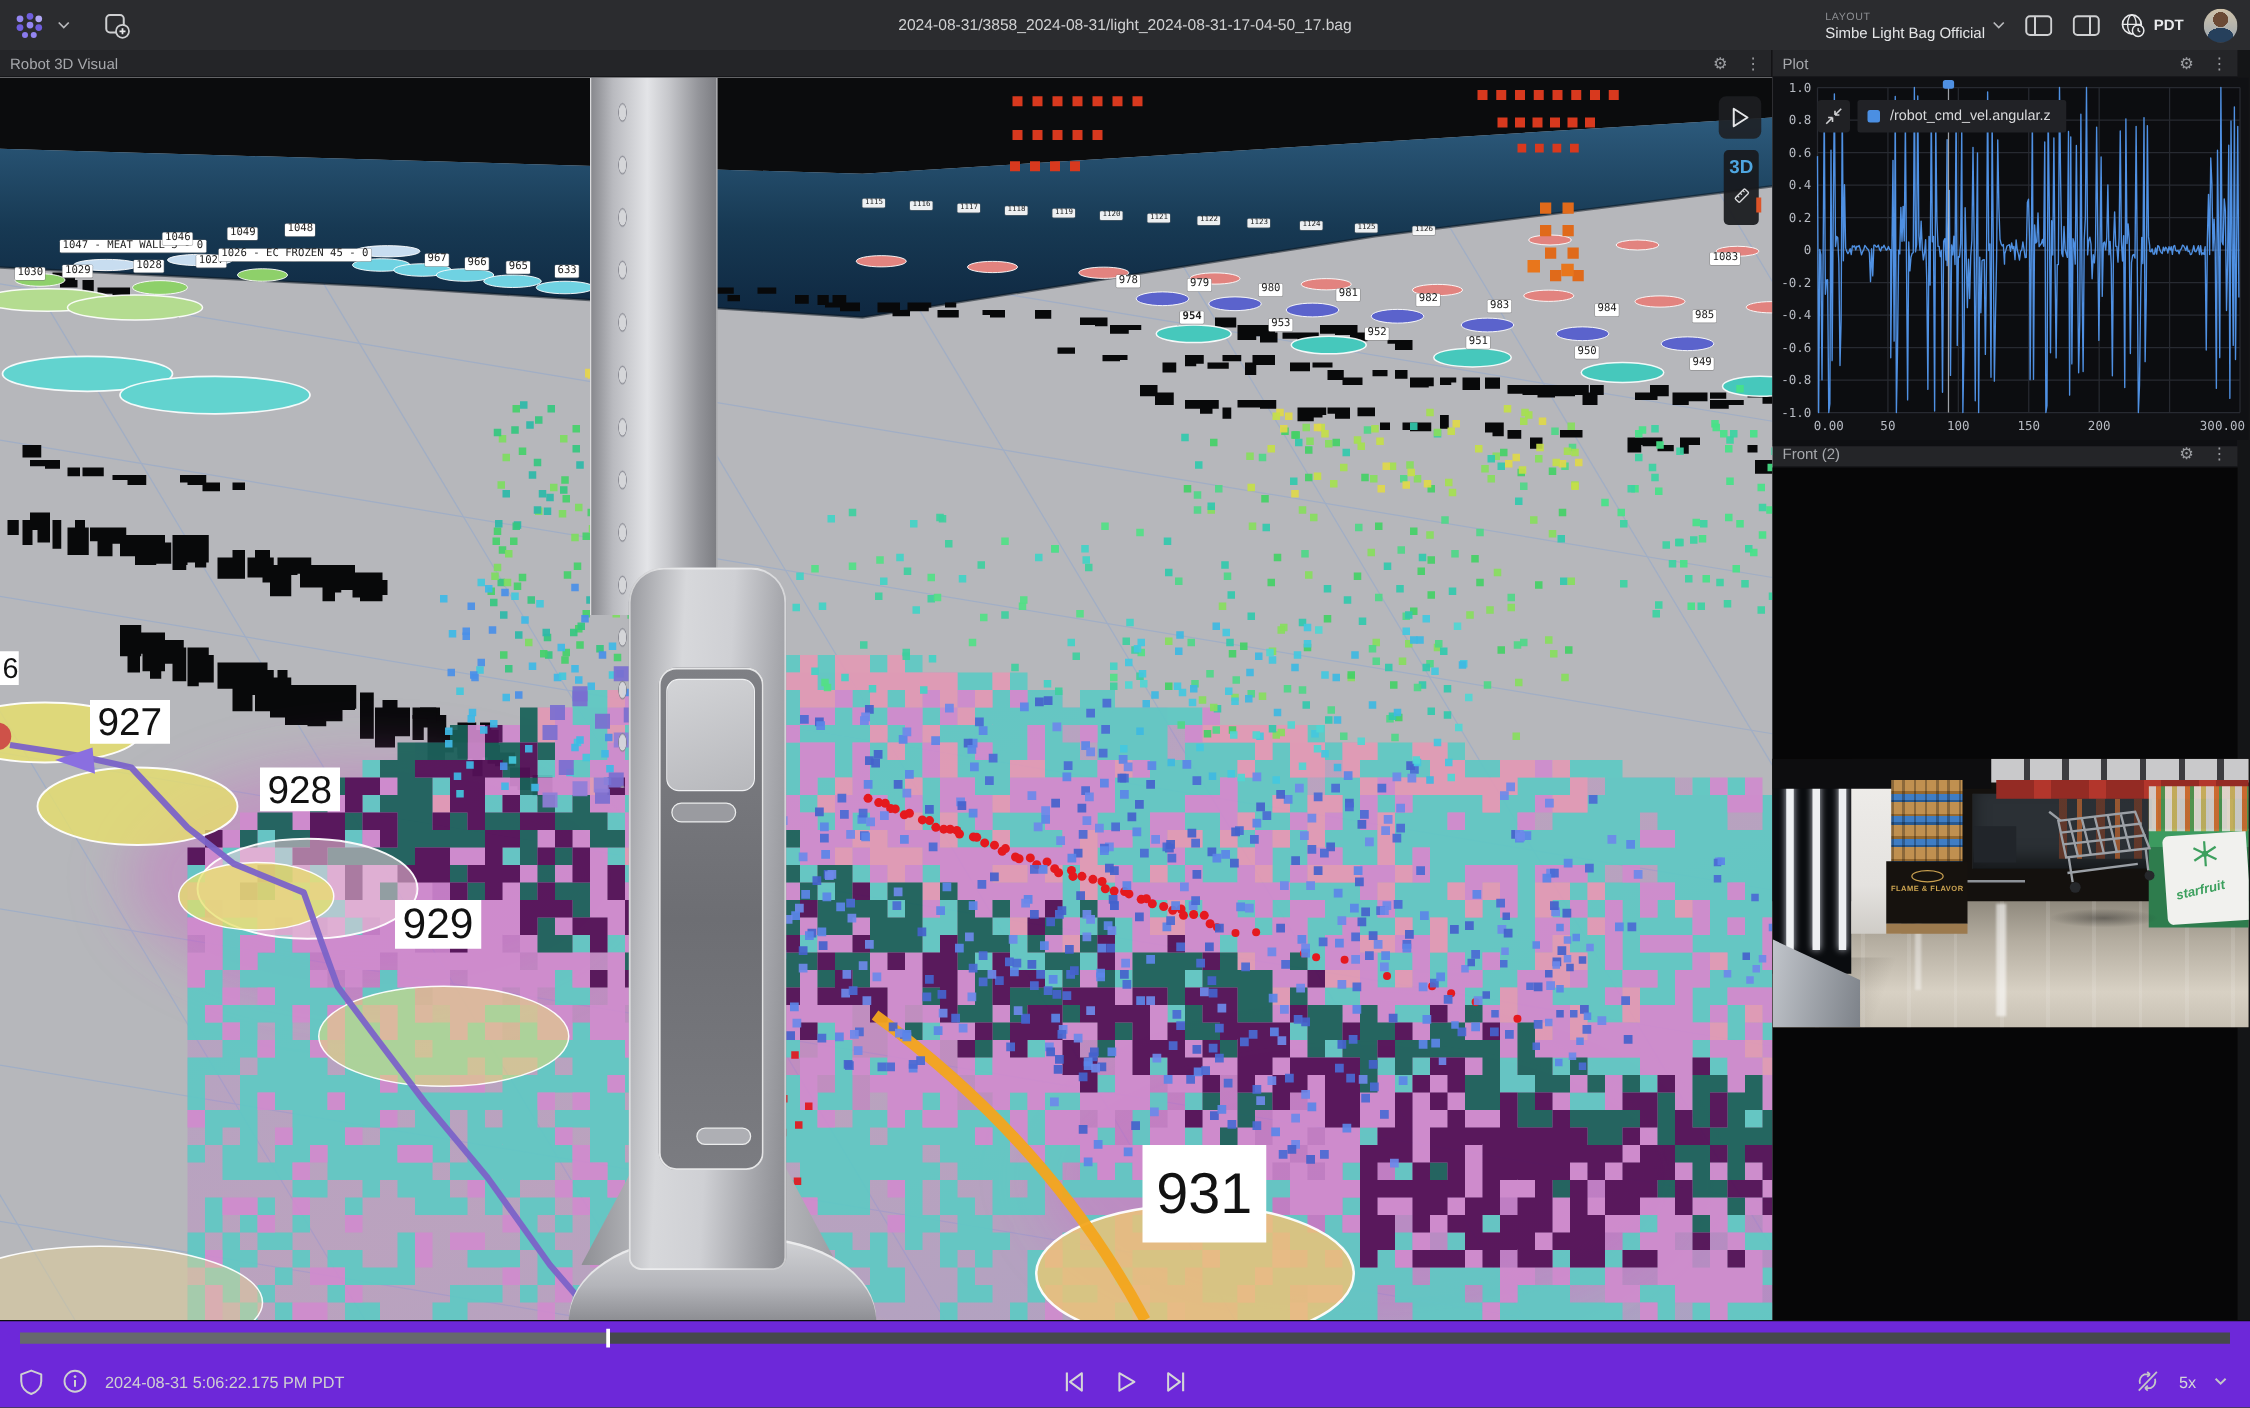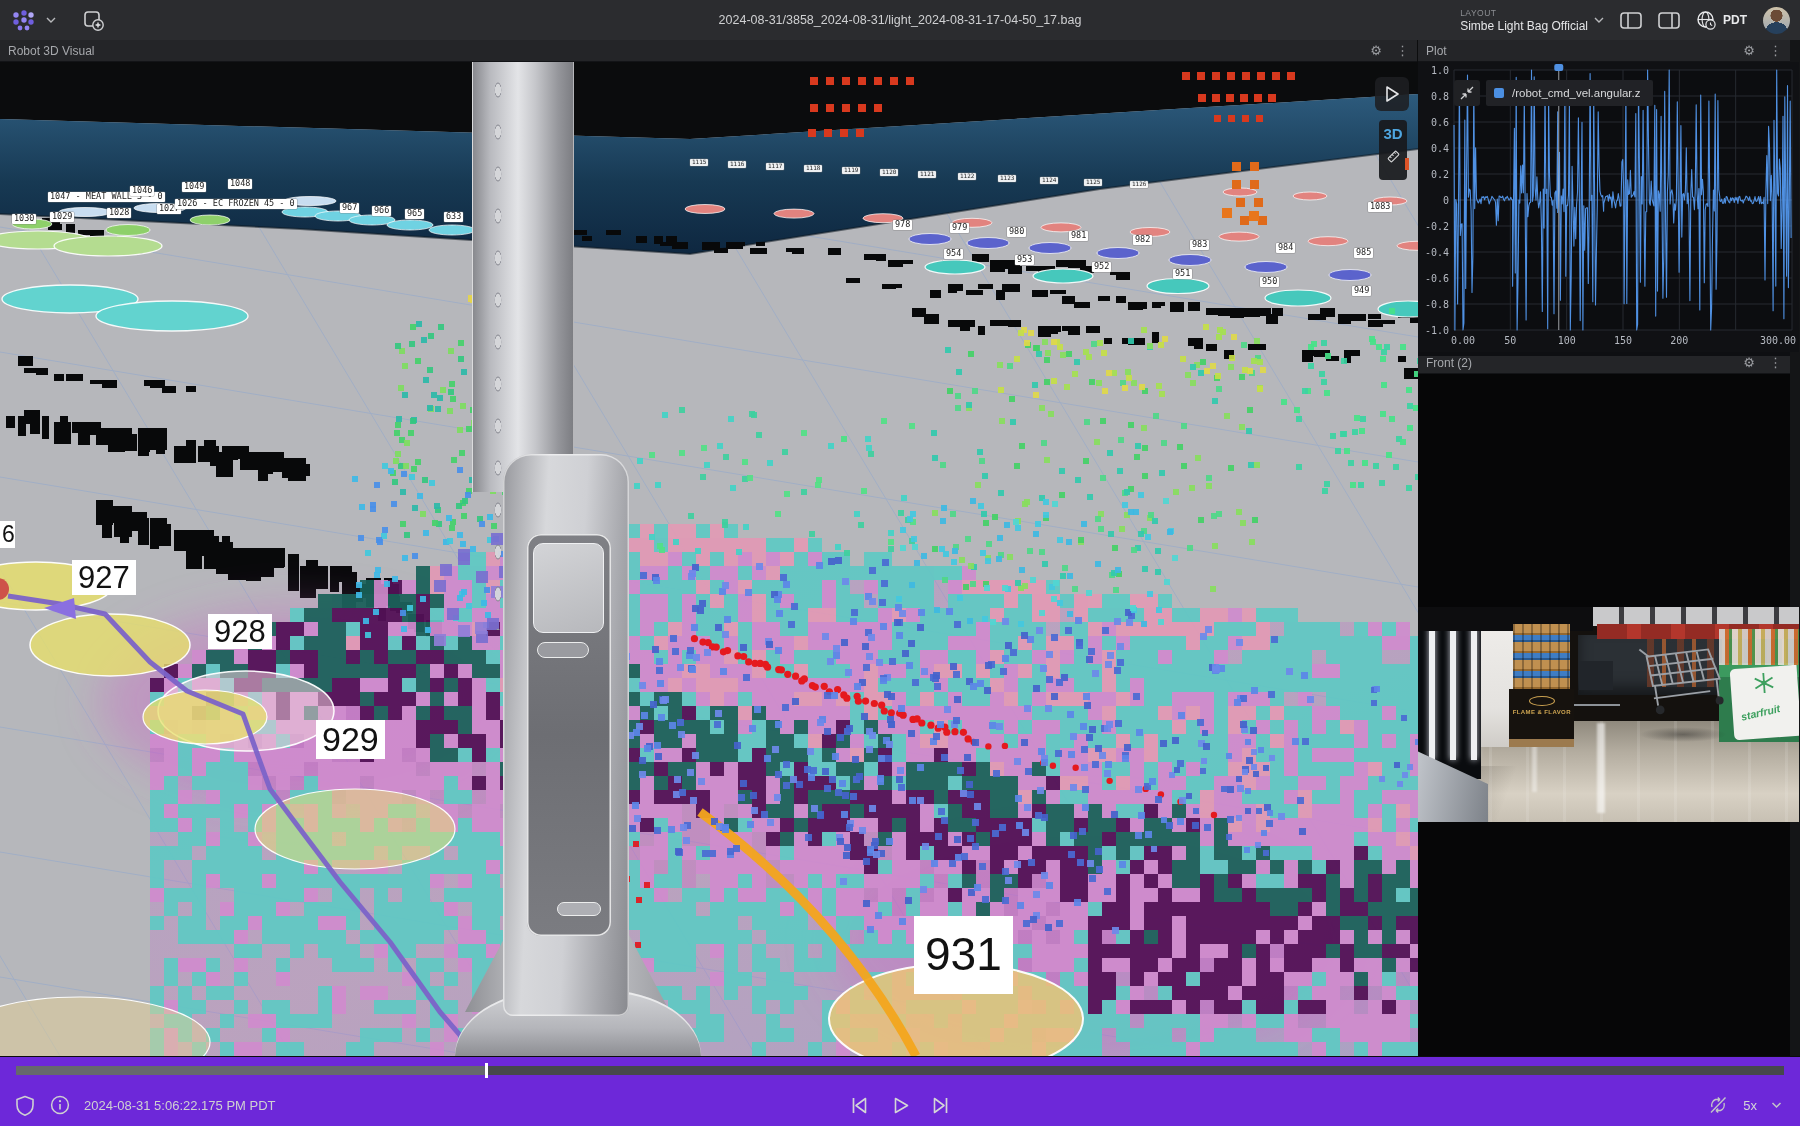--- a/index.html
+++ b/index.html
@@ -1676,21 +1676,21 @@
           <span class="notch"></span>
         </div>
       <div class="chip" style="left: 893px; top: 158px;">978</div>
           <div class="chip" style="left: 950px; top: 161px;">979</div>
           <div class="chip" style="left: 1007px; top: 165px;">980</div>
           <div class="chip" style="left: 1069px; top: 169px;">981</div>
           <div class="chip" style="left: 1133px; top: 173px;">982</div>
           <div class="chip" style="left: 1145px; top: 178px; margin-left: 45px;">983</div>
           <div class="chip" style="left: 1276px; top: 181px;">984</div>
           <div class="chip" style="left: 1354px; top: 186px;">985</div>
-          <div class="chip" style="left: 944px; top: 187px;">954</div>
+          <div class="chip" style="left: 944px; top: 187px; font-weight: bold;">954</div>
           <div class="chip" style="left: 1015px; top: 193px;">953</div>
           <div class="chip" style="left: 1092px; top: 200px;">952</div>
           <div class="chip" style="left: 1173px; top: 207px;">951</div>
           <div class="chip" style="left: 1260px; top: 215px;">950</div>
           <div class="chip" style="left: 1352px; top: 224px;">949</div>
           <div class="chip" style="left: 340px; top: 141px;">967</div>
           <div class="chip" style="left: 372px; top: 144px;">966</div>
           <div class="chip" style="left: 405px; top: 147px;">965</div>
           <div class="chip" style="left: 444px; top: 150px;">633</div>
           <div class="chip" style="left: 12px; top: 152px;">1030</div>

